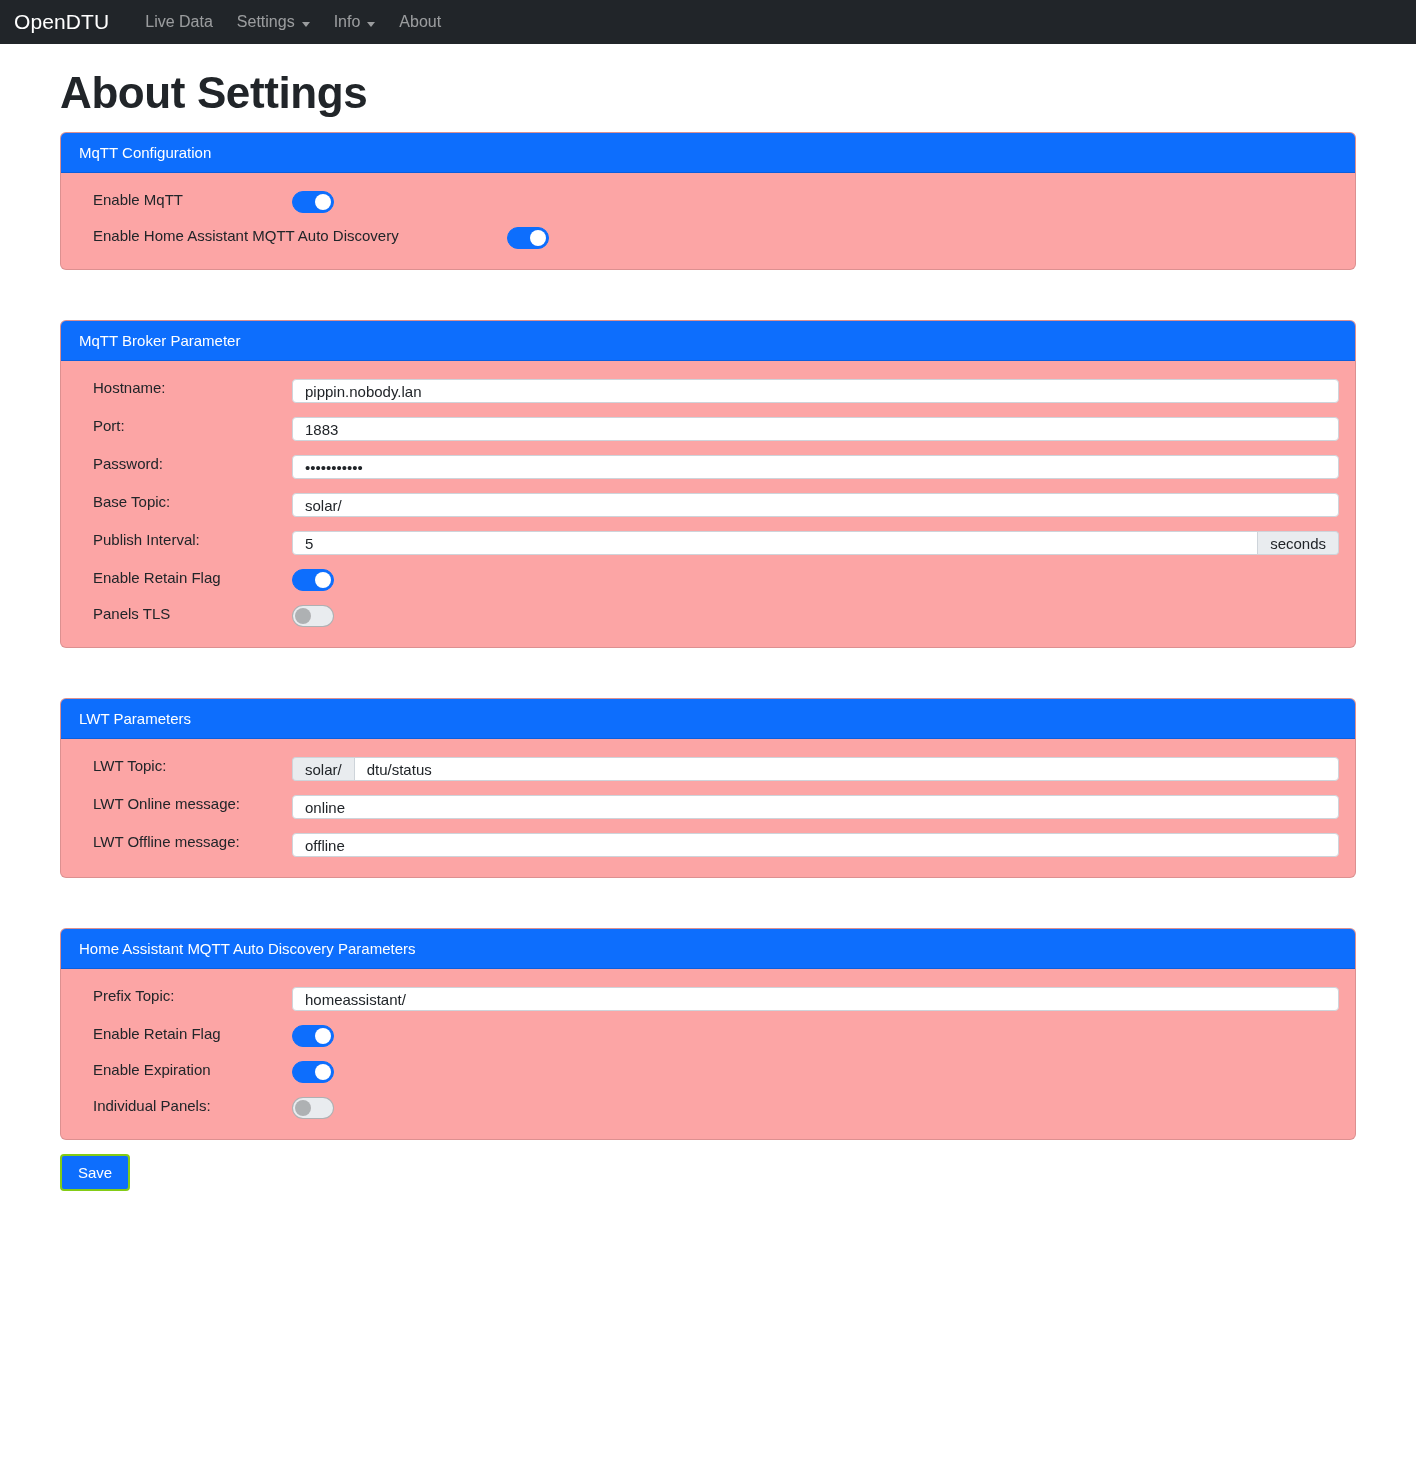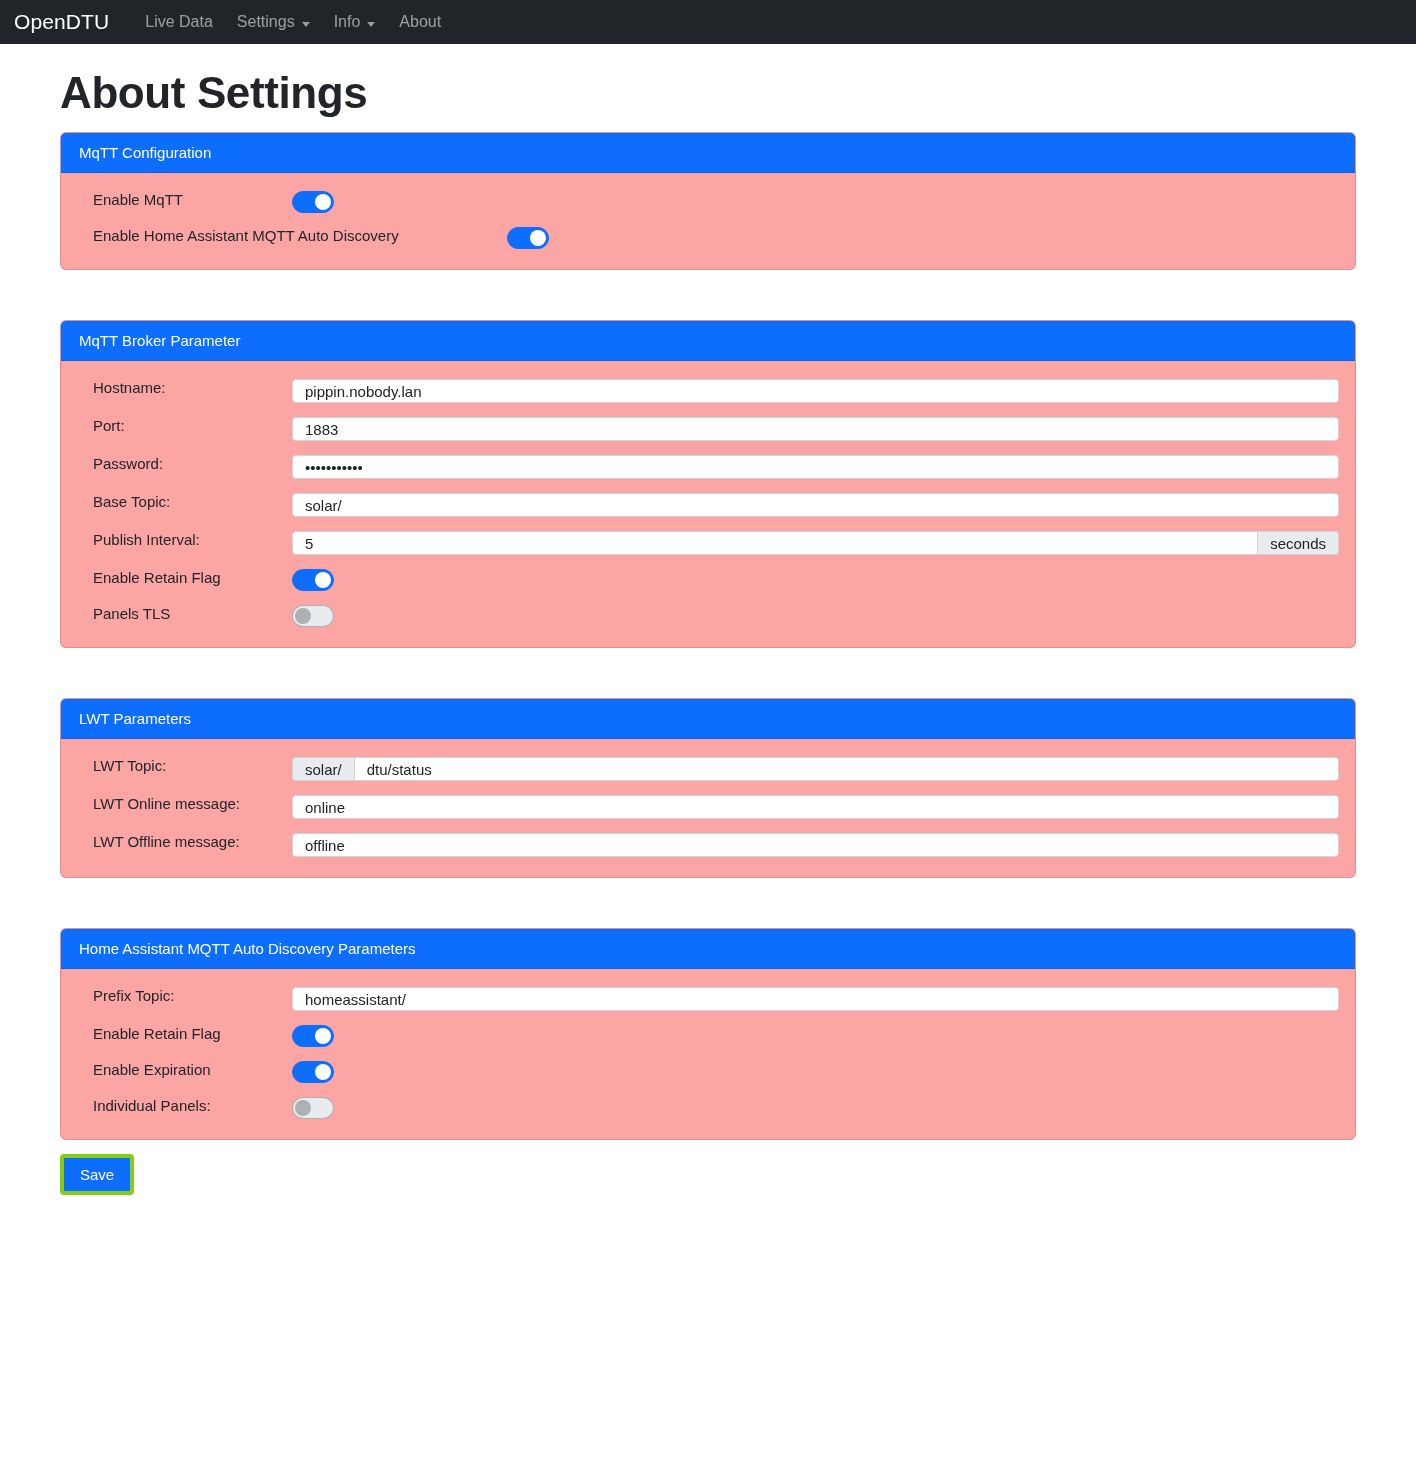--- a/index.html
+++ b/index.html
@@ -154,21 +154,21 @@
 
   .toggle-wrap { padding-left: 0; display: flex; align-items: center; }
 
   
   .row.toggle-row .field { padding-left: 0; }
 
   
   .save-wrap { margin: 14px 0 0 60px; }
   .btn-primary {
     background: #0d6efd;
-    border: 4px solid #84cc16;
+    border: 2px solid #84cc16;
     color: #fff;
     font-size: 15px;
     font-family: "Liberation Sans", sans-serif;
     padding: 8px 16px;
     border-radius: 4px;
     cursor: pointer;
   }
 </style>
 </head>
 <body>

